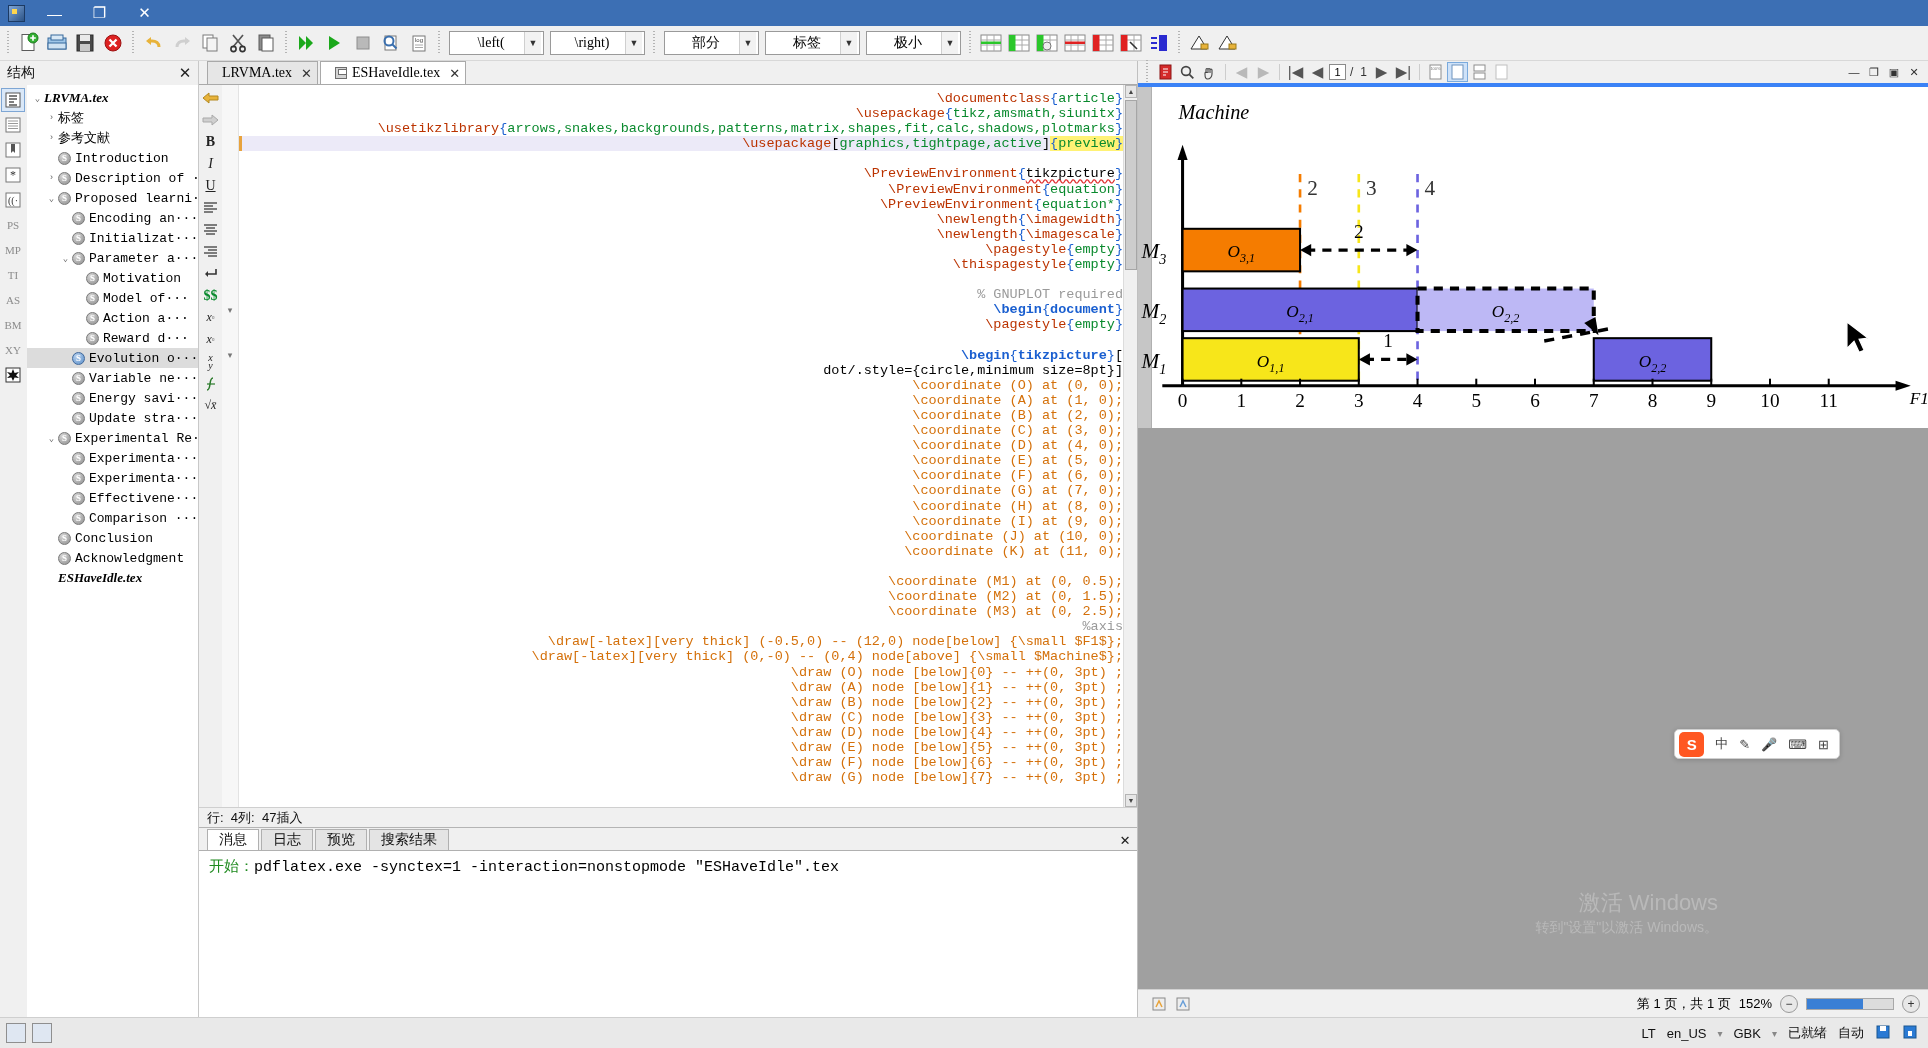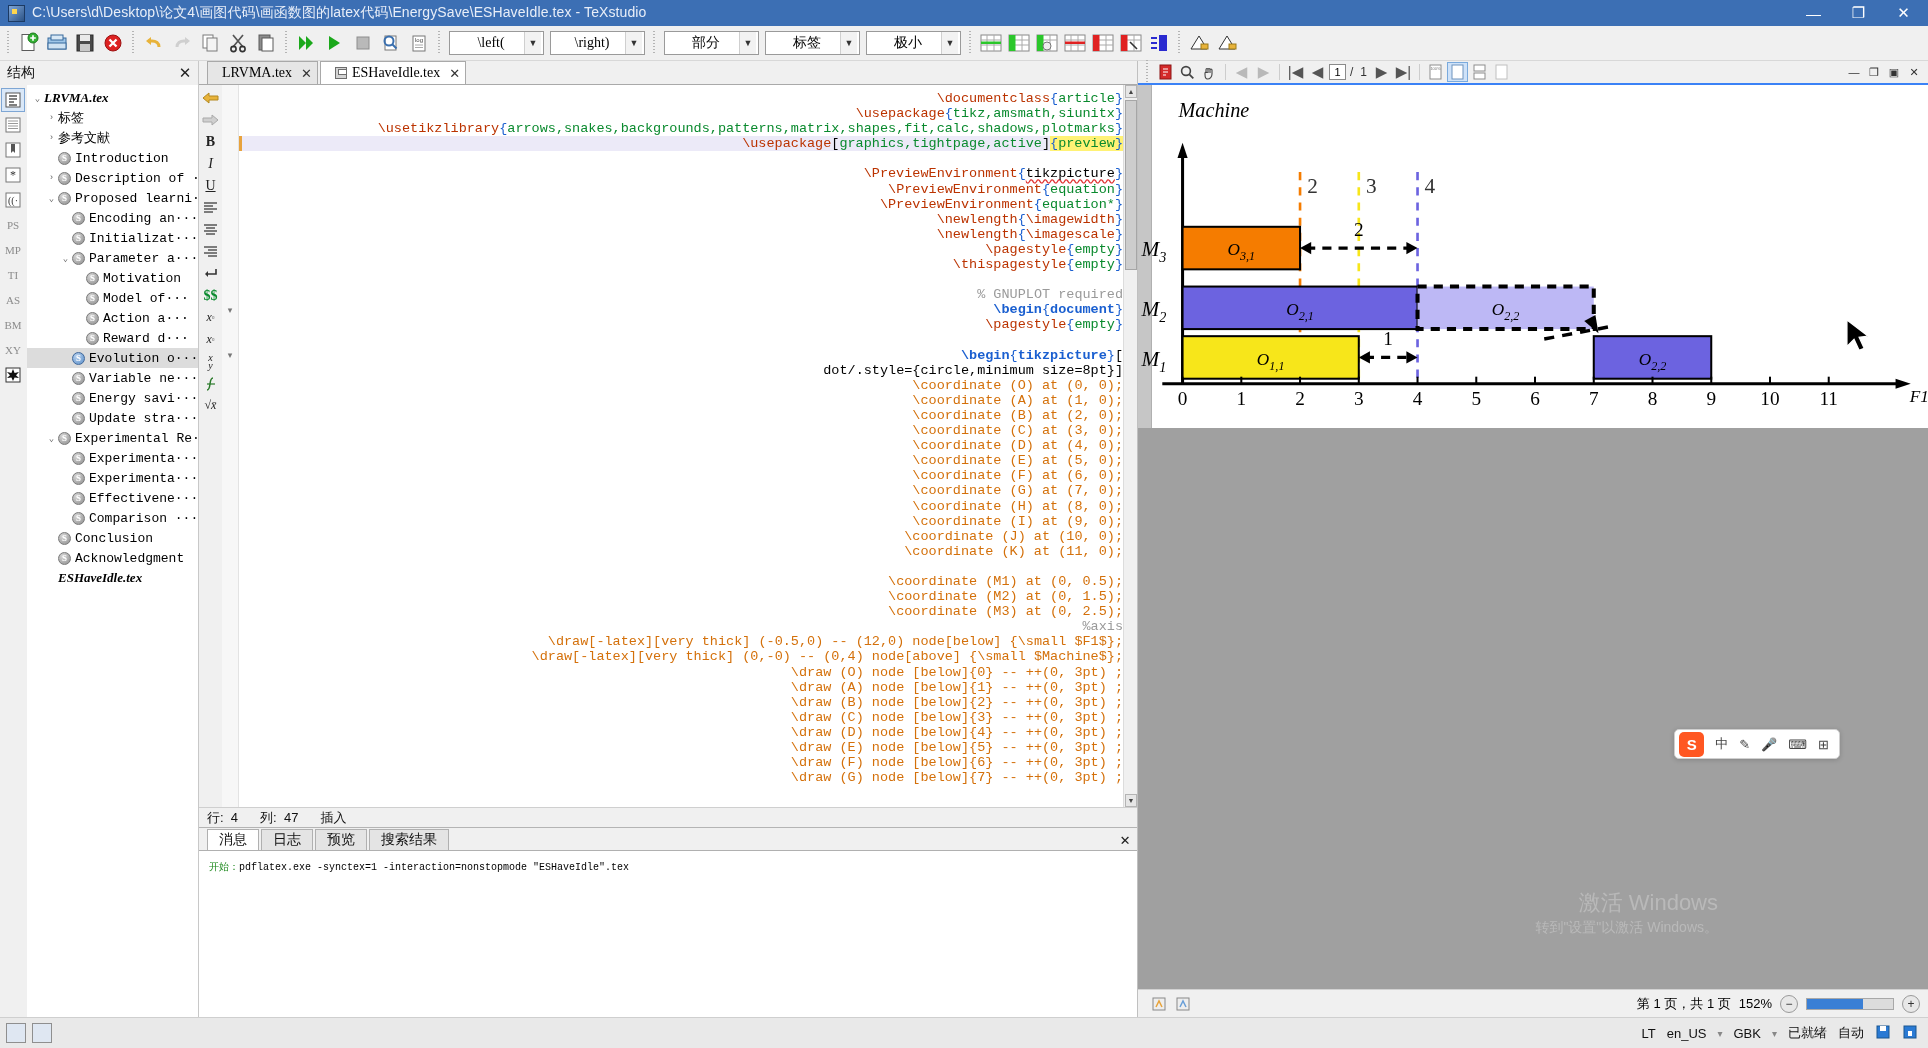--- a/index.html
+++ b/index.html
@@ -116,49 +116,49 @@
   .hy { background:#fff275; } 
   .pl { color:#000; }
   .sp { text-decoration: underline; text-decoration-color:#e03030;
         text-decoration-style: wavy; text-decoration-skip-ink:none; }
   .vscroll { width:14px; background:#f0f0f0; border-left:1px solid #dcdcdc; flex:none; position:relative;}
   .vscroll .thumb{position:absolute;left:1px;width:12px;background:#cdcdcd;border:1px solid #a6a6a6;}
   .vscroll .ar{position:absolute;left:1px;width:12px;height:13px;background:#e6e6e6;border:1px solid #b4b4b4;
      display:flex;align-items:center;justify-content:center;font-size:7px;color:#444;}
 
   .statusline { height:20px; background:#f0f0f0; display:flex; align-items:center; flex:none;
-     border-top:1px solid #cfcfcf; font-size:13px; padding-left:8px; gap:22px; color:#111;}
+     border-top:1px solid #cfcfcf; font-size:13px; padding-left:8px; color:#111;}
 
   
   .msgpanel{ height:190px; background:#f0f0f0; flex:none; display:flex; flex-direction:column;
      border-top:1px solid #b4b4b4; }
   .msgtabs { height:22px; display:flex; align-items:flex-end; padding-left:8px; flex:none;font-family:Liberation Mono, monospace; }
   .mtab { height:21px; padding:0 11px; display:flex; align-items:center; font-size:14px;
      border:1px solid #b0b0b0; border-bottom:none; background:#e4e4e4; margin-right:2px; color:#111;}
   .mtab.active{ background:#fff; }
   .msgclose{ margin-left:auto; width:24px; display:flex; align-items:center; justify-content:center;
      font-size:16px; color:#222; }
   .msgbody{ flex:1; background:#fff; border-top:1px solid #b0b0b0; padding:6px 8px 0 0;
-     font-family:"Liberation Mono",monospace; font-size:10px; line-height:21px; }
+     font-family:"Liberation Mono",monospace; font-size:15px; line-height:21px; }
   .msgbody .l{ padding-left:10px; }
   .gr{ color:#1f8a1f; }
 
   
   .pdfpanel { width:791px; background:#f0f0f0; flex:none; display:flex; flex-direction:column;
      border-left:1px solid #c0c0c0; }
   .pdftool { height:22px; display:flex; align-items:center; flex:none; padding-left:3px; gap:1px;}
   .pbtn{width:21px;height:20px;display:flex;align-items:center;justify-content:center;color:#555;}
   .pbtn.dim{color:#b9b9b9;}
   .psep{width:1px;height:16px;background:#cdcdcd;margin:0 4px;}
   .pagebox{width:17px;height:16px;border:1px solid #8a8a8a;background:#fff;font-size:11px;
      display:flex;align-items:center;justify-content:center;}
   .pdftool .ptxt{font-size:12px;color:#333;margin:0 3px;}
   .pwinbtn{width:18px;height:18px;display:flex;align-items:center;justify-content:center;font-size:11px;color:#333;}
   .pdfpage { height:345px; background:#fff; flex:none; position:relative; overflow:hidden;
-     border-top:2px solid #3b82f6;}
+     border-top:4px solid #3b82f6;}
   .pdfgrey { flex:1; background:#a0a0a0; position:relative; }
   .pdfstatus{ height:28px; background:#f0f0f0; display:flex; align-items:center; flex:none;
      padding:0 8px; font-size:13px; gap:8px; justify-content:flex-end; border-top:1px solid #d2d2d2;}
   .zoomslider{width:88px;height:12px;background:#dcdcdc;border:1px solid #a8a8a8;position:relative;}
   .zoomslider .f{position:absolute;left:0;top:0;bottom:0;width:56px;background:#3a7fd5;}
   .rbtn{width:18px;height:18px;border-radius:50%;border:1px solid #9a9a9a;background:#e8e8e8;
      display:flex;align-items:center;justify-content:center;font-size:12px;color:#333;}
 
   
   .gantt { position:absolute; inset:0; }
@@ -179,21 +179,20 @@
      display:flex;align-items:center;justify-content:center;font-weight:bold;}
   .imeitem{font-size:13px;color:#444;}
 </style>
 </head>
 <body>
 
 <div class="app">
 
   <div class="titlebar">
     <div class="tb-icon"></div>
-    <div class="tb-title">C:\Users\d\Desktop\论文4\画图代码\画函数图的latex代码\EnergySave\ESHaveIdle.tex - TeXstudio</div>
     <div class="tb-btns">
       <div class="tb-btn">—</div>
       <div class="tb-btn">❐</div>
       <div class="tb-btn close">✕</div>
     </div>
   </div>
 
 
   <div class="toolbar">
     <div class="tgrip"></div>

